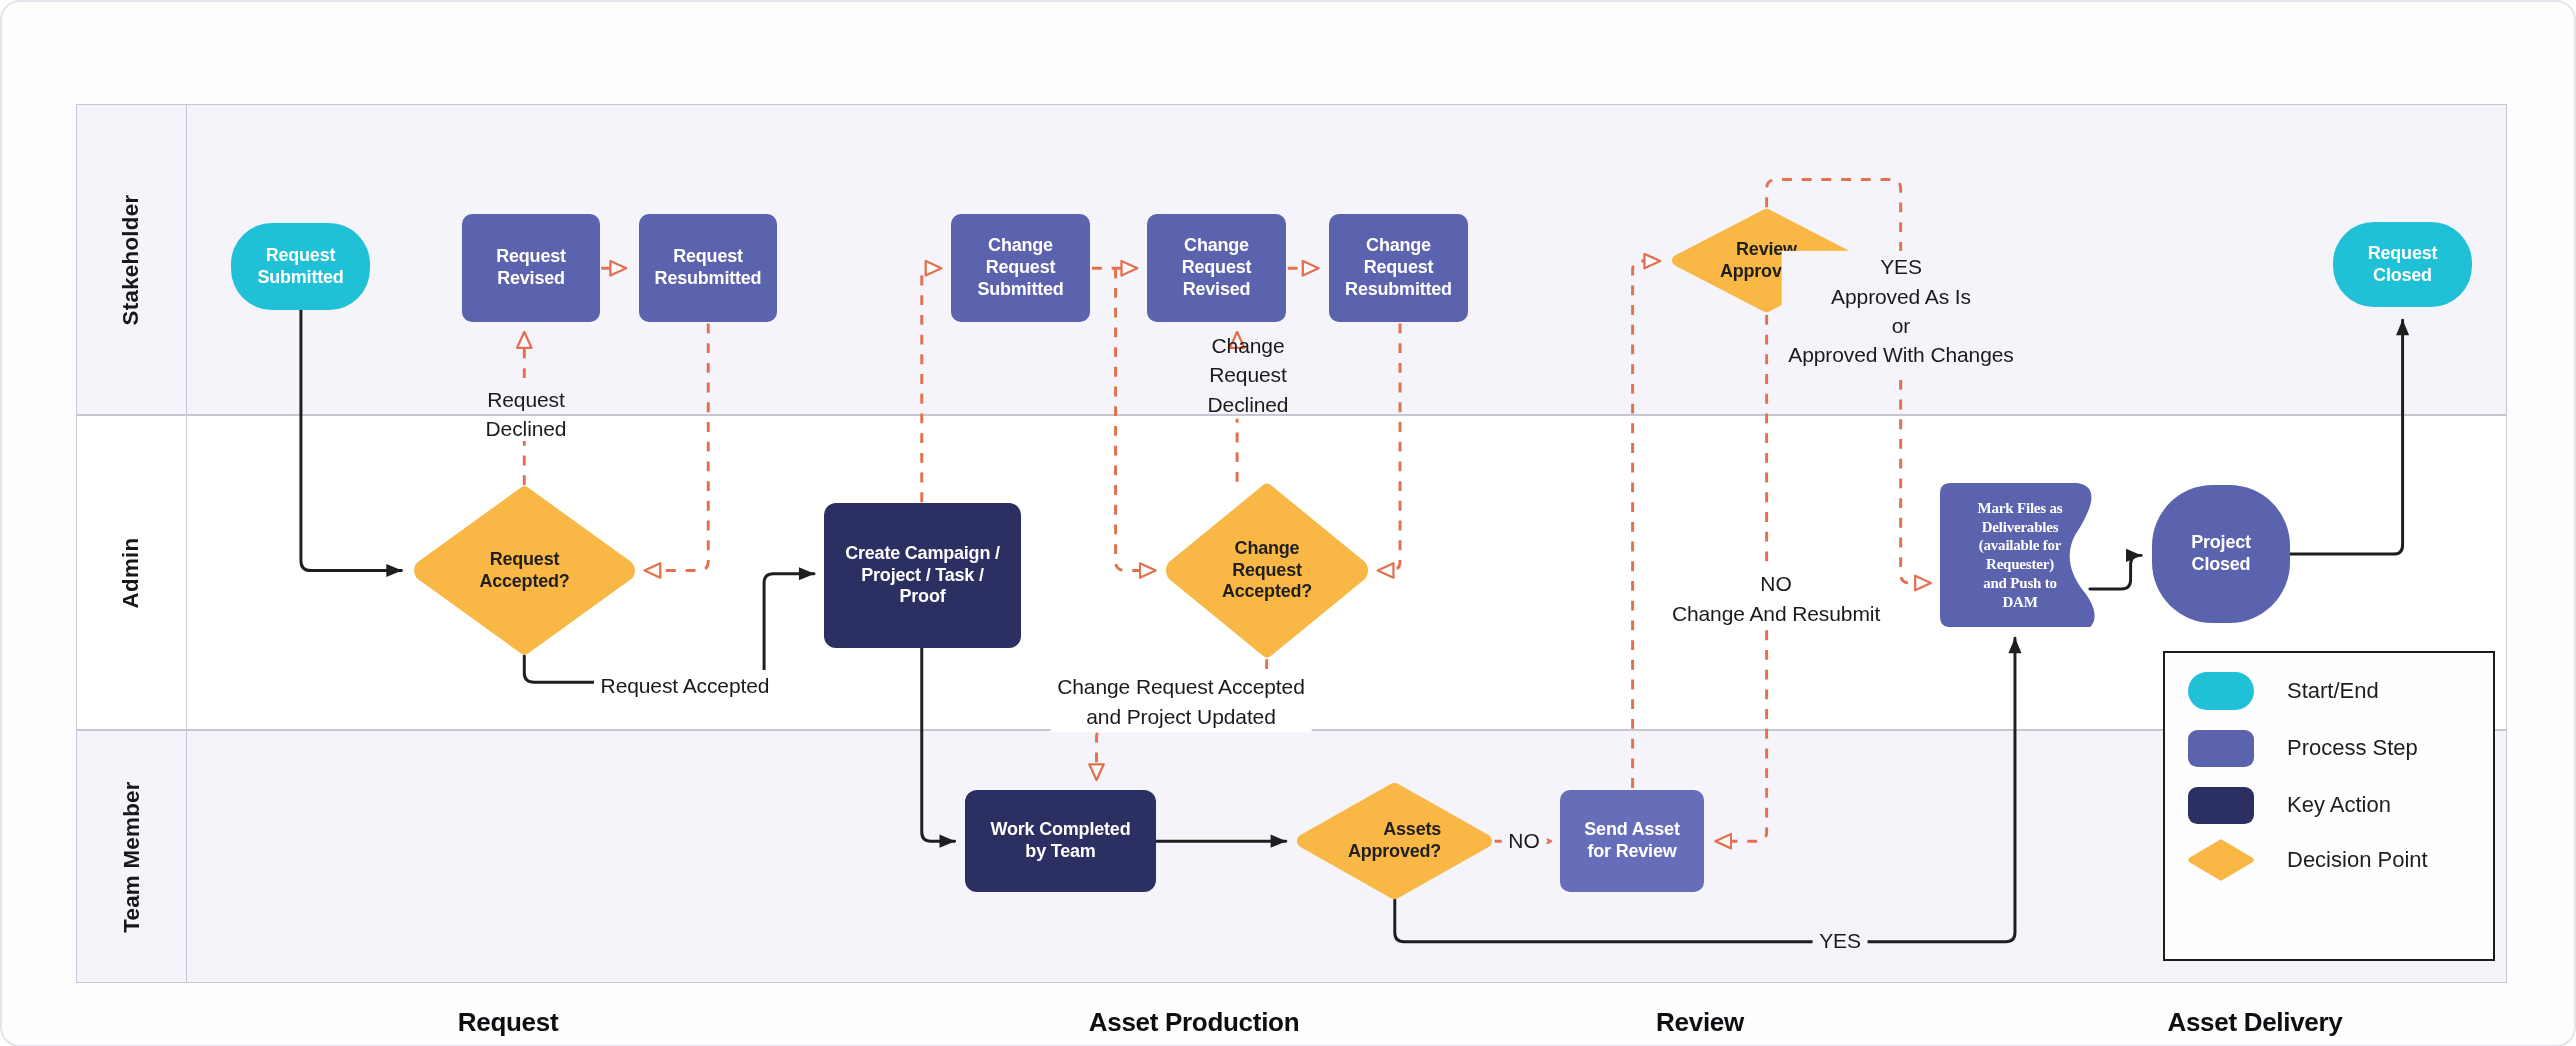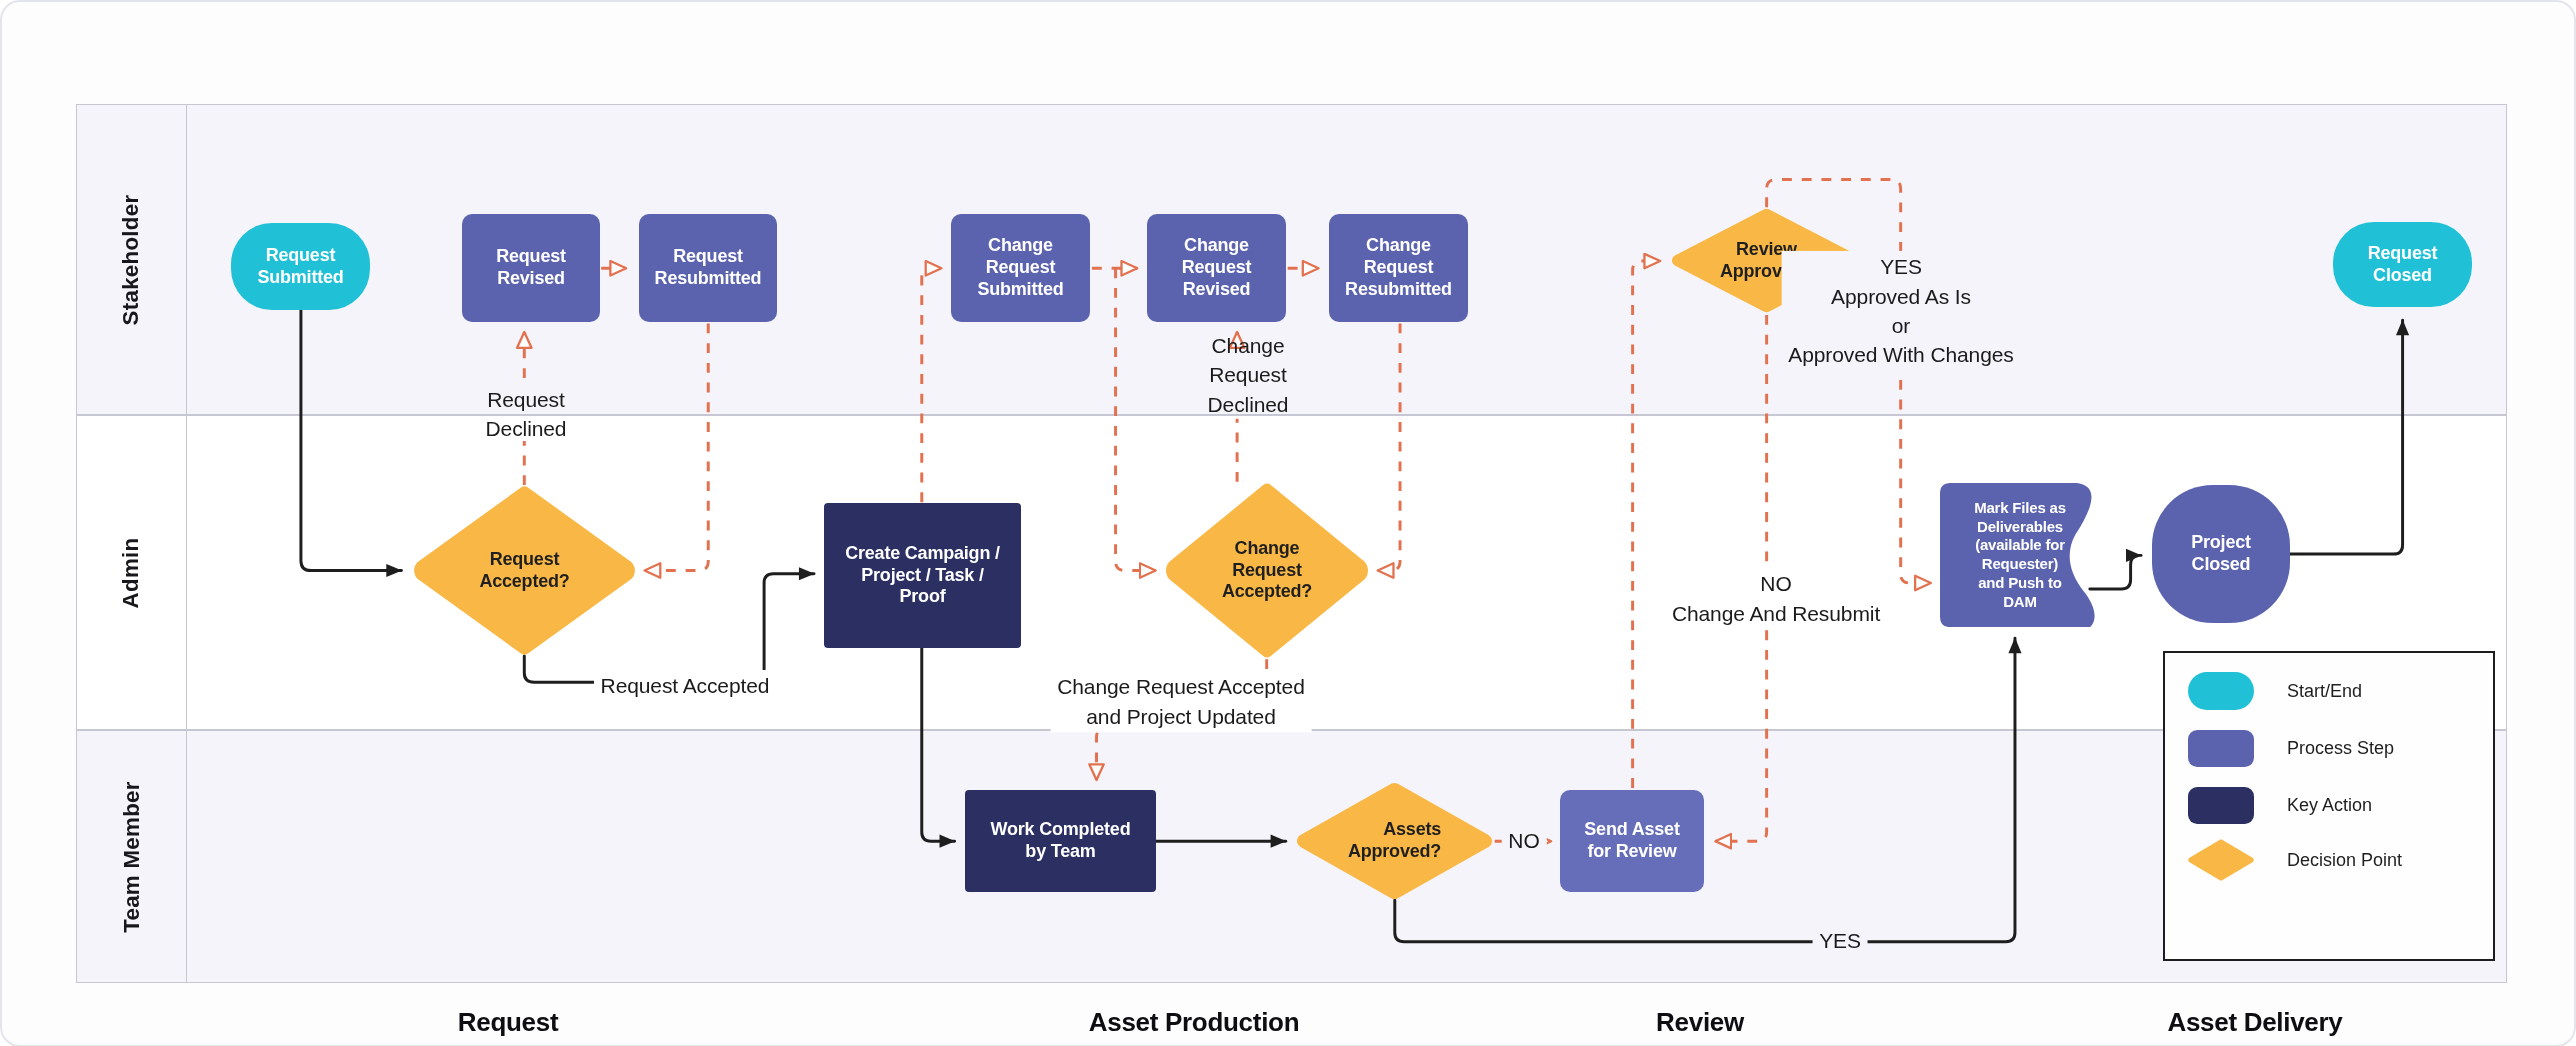--- a/index.html
+++ b/index.html
@@ -14,40 +14,40 @@
   .hd-admin{top:413px;height:315px;background:#ffffff;}
   .hd-team{top:728px;height:253px;background:#f4f4fa;}
 
   svg.overlay{position:absolute;left:0;top:0;width:2576px;height:1047px;z-index:2;}
 
   .node{position:absolute;z-index:3;display:flex;align-items:center;justify-content:center;text-align:center;
         color:#ffffff;font-weight:bold;font-size:18px;line-height:1.22;letter-spacing:-0.2px;white-space:pre-line;box-sizing:border-box;}
   .start-end{background:#20c0d7;border-radius:41px;}
   .process{background:#5c63ae;border-radius:10px;}
   .process-light{background:#666eb9;border-radius:10px;}
-  .key-action{background:#2b2f62;border-radius:4px;}
+  .key-action{background:#2b2f62;border-radius:12px;}
   .circle{background:#5c63ae;border-radius:44%;}
   .doc{background:transparent;}
   .doc svg{position:absolute;inset:0;}
-  .doc span{position:relative;display:block;width:100%;padding:0 20px 0 22px;font-size:15px;line-height:1.25;}
+  .doc span{position:relative;display:block;width:100%;padding:0 20px 0 22px;font-size:15px;line-height:1.25;font-family:Liberation Serif, serif;}
   .diamond{background:transparent;}
   .diamond svg{position:absolute;inset:0;width:100%;height:100%;}
   .diamond span{position:relative;color:#1f1f1f;}
 
   .elabel{position:absolute;z-index:3;transform:translate(-50%,-50%);text-align:center;font-size:21px;color:#1b1b1b;
           line-height:1.4;white-space:pre-line;letter-spacing:-0.1px;}
   .bg-white{background:#ffffff;padding:1.3px 6.6px;}
   .bg-lav{background:#f4f4fa;padding:1.3px 6.6px;}
 
   .phase{position:absolute;z-index:3;transform:translate(-50%,-50%);font-weight:bold;font-size:26px;color:#0e0e12;letter-spacing:-0.3px;}
 
   .legend{position:absolute;left:2161px;top:649px;width:332px;height:310px;background:#fefefe;border:2.3px solid #1d1d1d;box-sizing:border-box;z-index:4;}
   .lg-row{position:absolute;left:0;width:100%;height:42px;}
   .lg-swatch{position:absolute;left:23px;width:66px;}
-  .lg-label{position:absolute;left:122px;top:50%;transform:translateY(-50%);font-size:18px;color:#1e1e1e;white-space:nowrap;}
+  .lg-label{position:absolute;left:122px;top:50%;transform:translateY(-50%);font-size:22px;color:#1e1e1e;white-space:nowrap;}
   .sw-start{height:38px;background:#20c0d7;border-radius:19px;}
   .sw-process{height:37px;background:#5c63ae;border-radius:9.2px;}
   .sw-key{height:37px;background:#2b2f62;border-radius:9.2px;}
 </style>
 </head>
 <body>
 
 <div class="canvas">
 
   <div class="lane-row row-stakeholder"></div>

